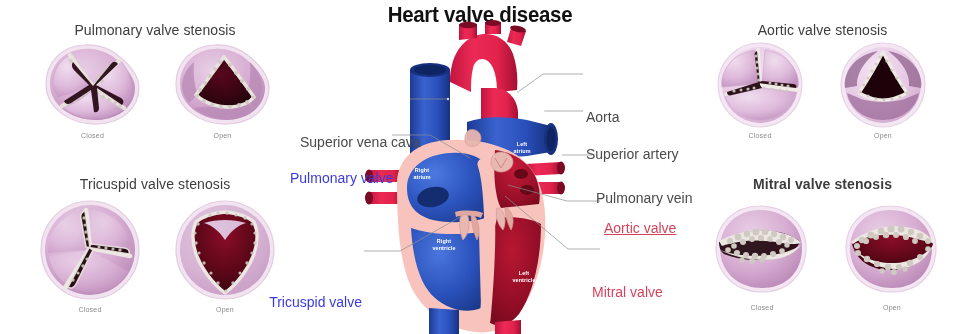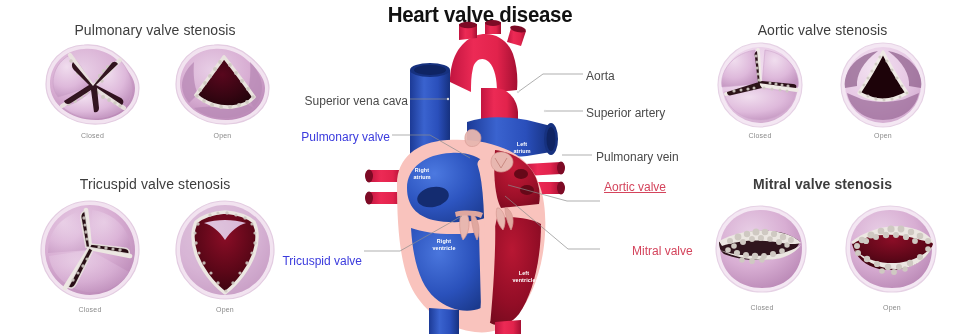--- a/index.html
+++ b/index.html
@@ -22,21 +22,21 @@
 
   .main-title{
     position:absolute;left:0;top:0;width:960px;text-align:center;
     font-size:22px;font-weight:bold;color:#111111;
     letter-spacing:-0.3px;
     font-family:"Liberation Sans Narrow","Liberation Sans",sans-serif;
     transform:scaleX(0.93);transform-origin:center top;
   }
 
   .lbl{
-    position:absolute;font-size:12px;white-space:nowrap;color:#4a4a4a;
+    position:absolute;font-size:14px;white-space:nowrap;color:#4a4a4a;margin-top:40px;
   }
   .lbl.blue{color:#3b3bdd;}
   .lbl.red{color:#d4445c;}
   .lbl.r{text-align:right;}
 
   .chamber-lbl{
     position:absolute;font-size:5.4px;color:#ffffff;text-align:center;
     line-height:1.25;white-space:nowrap;font-weight:bold;letter-spacing:.1px;
   }
 
@@ -538,21 +538,21 @@
   </svg>
 
   <div class="lbl r" style="left:300px;top:94px;width:108px;">Superior vena cava</div>
   <div class="lbl r blue" style="left:290px;top:130px;width:100px;">Pulmonary valve</div>
   <div class="lbl r blue" style="left:268px;top:254px;width:94px;text-align:right;">Tricuspid valve</div>
 
   <div class="lbl" style="left:586px;top:69px;">Aorta</div>
   <div class="lbl" style="left:586px;top:106px;">Superior artery</div>
   <div class="lbl" style="left:596px;top:150px;">Pulmonary vein</div>
   <div class="lbl red" style="left:604px;top:180px;text-decoration:underline;">Aortic valve</div>
-  <div class="lbl red" style="left:632px;top:244px;">Mitral valve</div>
+  <div class="lbl red" style="left:592px;top:244px;">Mitral valve</div>
 
   <div class="chamber-lbl" style="left:398px;top:167px;width:48px;">
     <span>Right</span><br>
     <span>atrium</span>
   </div>
   <div class="chamber-lbl" style="left:502px;top:141px;width:40px;">
     <span>Left</span><br>
     <span>atrium</span>
   </div>
   <div class="chamber-lbl" style="left:420px;top:238px;width:48px;">

